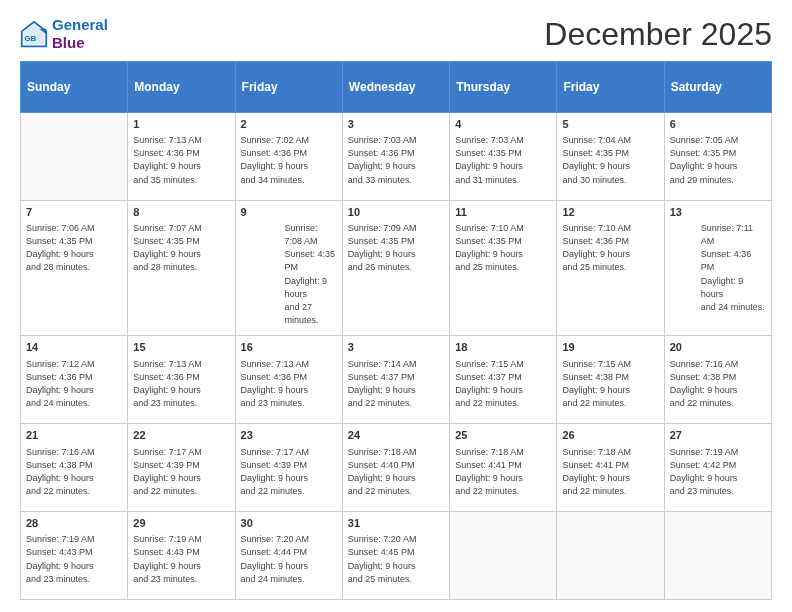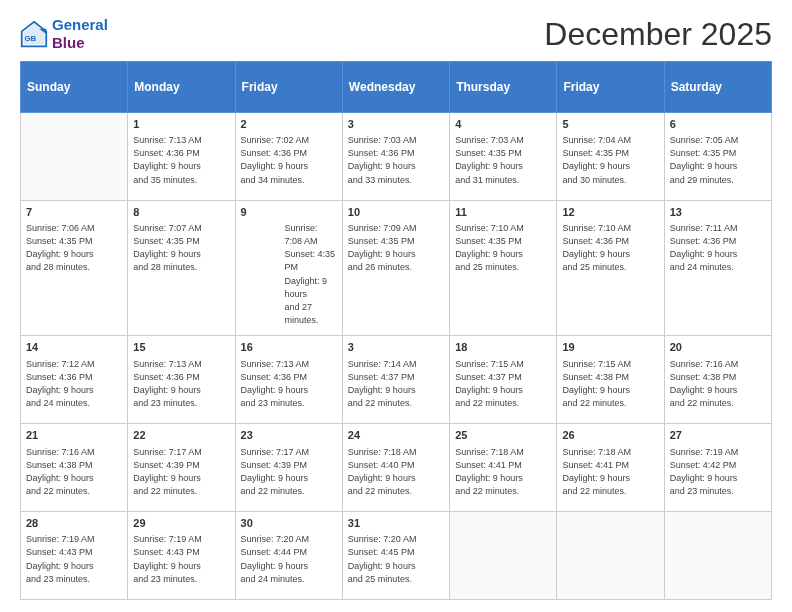--- a/index.html
+++ b/index.html
@@ -212,21 +212,21 @@
           </td>
           <td>
             <span class="day-num">12</span>
             <div class="day-info" style="white-space: pre-line;">Sunrise: 7:10 AM
 Sunset: 4:36 PM
 Daylight: 9 hours
 and 25 minutes.</div>
           </td>
           <td>
             <span class="day-num">13</span>
-            <div class="day-info" style="white-space: pre-line;">Sunrise: 7:11 AM
+            <div class="day-info" style="white-space: pre-line; margin-left: 31px;">Sunrise: 7:11 AM
 Sunset: 4:36 PM
 Daylight: 9 hours
 and 24 minutes.</div>
           </td>
         </tr>
         <tr>
           <td>
             <span class="day-num">14</span>
             <div class="day-info" style="white-space: pre-line;">Sunrise: 7:12 AM
 Sunset: 4:36 PM

